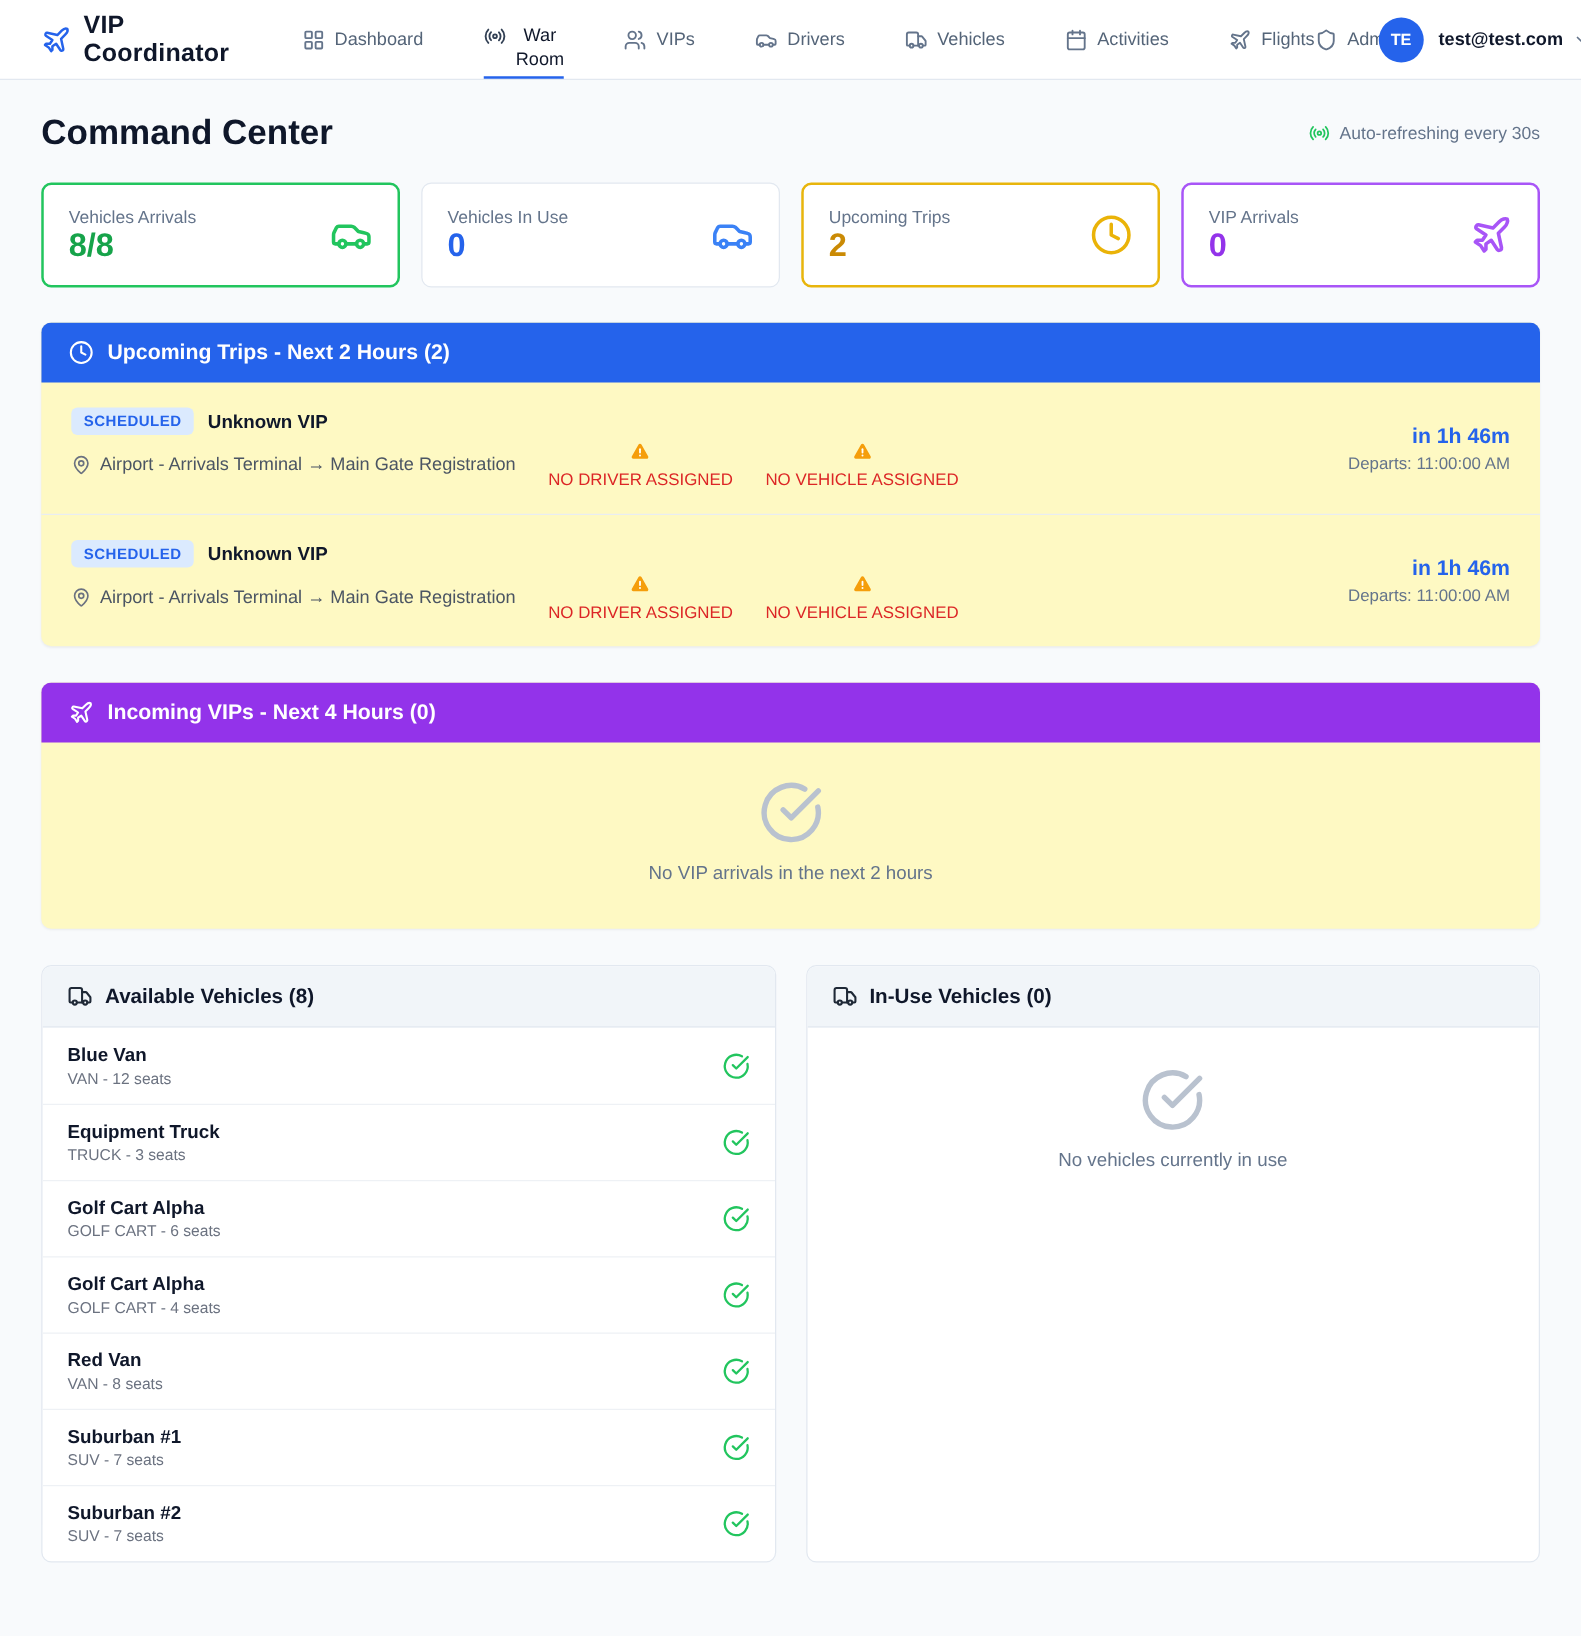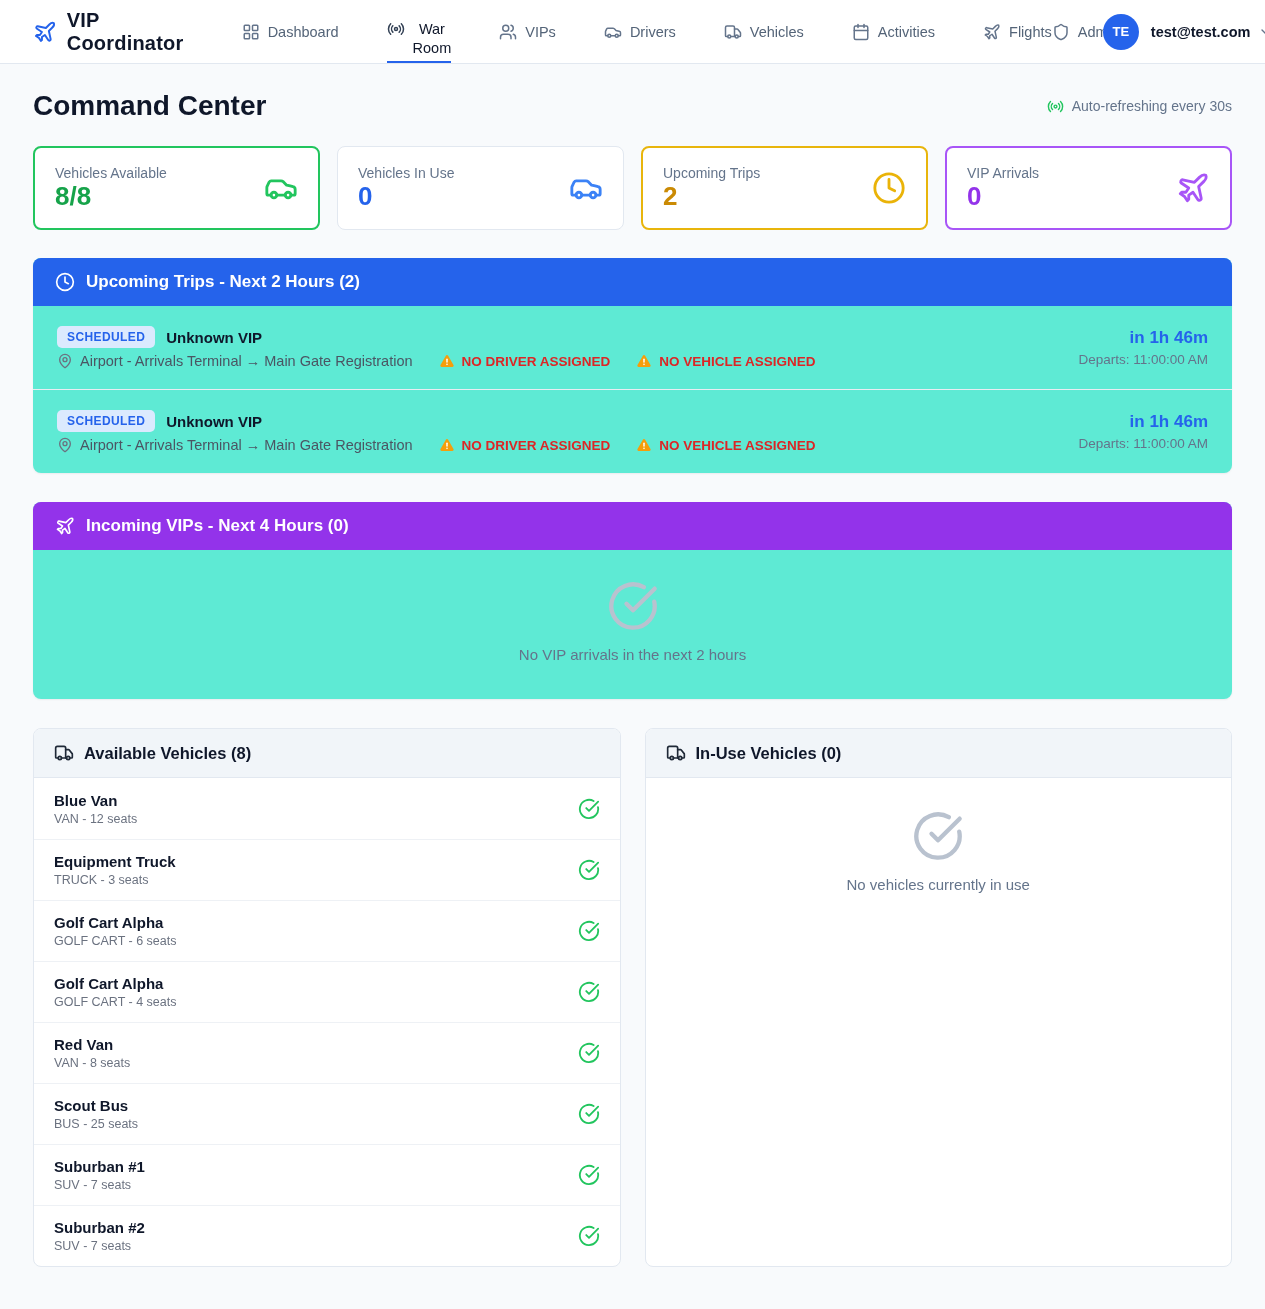--- a/index.html
+++ b/index.html
@@ -35,35 +35,35 @@
   .stat { background:#fff; border-radius:8px; padding:16px 20px; display:flex; align-items:center; justify-content:space-between; border:2px solid #e5e7eb; min-height:84px; }
   .stat-label { font-size:14px; color:#64748b; }
   .stat-value { font-size:26px; font-weight:700; margin-top:0; }
   .stat svg { width:34px; height:34px; }
   .stat.green  { border-color:#22c55e; } .stat.green  .stat-value { color:#16a34a; } .stat.green  svg { color:#22c55e; }
   .stat.plain  { border:1px solid #e2e8f0; } .stat.plain .stat-value { color:#2563eb; } .stat.plain svg { color:#3b82f6; }
   .stat.amber  { border-color:#e8b50c; } .stat.amber  .stat-value { color:#ca8a04; } .stat.amber  svg { color:#eab308; }
   .stat.purple { border-color:#a855f7; } .stat.purple .stat-value { color:#9333ea; } .stat.purple svg { color:#a855f7; }
 
   
-  .card { background:#5eead4; border-radius:8px; overflow:hidden; box-shadow:0 1px 2px rgba(15,23,42,.06); margin-bottom:29px; }
+  .card { background:#fef9c3; border-radius:8px; overflow:hidden; box-shadow:0 1px 2px rgba(15,23,42,.06); margin-bottom:29px; }
   .sec-head { display:flex; align-items:center; gap:11px; padding:14px 22px; color:#fff; font-size:17px; font-weight:700; }
   .sec-head svg { width:20px; height:20px; }
   .sec-head.blue { background:#2563eb; }
   .sec-head.purple { background:#9333ea; }
 
   .trip-row { display:flex; align-items:center; justify-content:space-between; padding:20px 24px; }
   .trip-row + .trip-row { border-top:1px solid #e9edf2; }
   .trip-line1 { display:flex; align-items:center; gap:11px; }
   .badge { background:#dbeafe; color:#2563eb; font-size:12px; font-weight:600; letter-spacing:.4px; padding:4px 10px; border-radius:5px; }
   .trip-vip { font-size:15px; font-weight:700; color:#0f172a; }
   .trip-line2 { display:flex; align-items:center; margin-top:5px; }
   .trip-line2 .pin { width:16px; height:16px; color:#6b7280; margin-right:7px; flex:none; }
   .route { font-size:14.5px; color:#4b5563; }
-  .warn { display:flex; align-items:center; gap:7px; margin-left:26px; font-size:13.5px; font-weight:700; color:#dc2626; }
+  .warn { display:flex; align-items:center; gap:7px; margin-left:26px; font-size:13.5px; font-weight:400; color:#dc2626;flex-direction:column; }
   .warn svg { width:16px; height:16px; }
   .trip-time { text-align:right; }
   .countdown { font-size:17px; font-weight:700; color:#2563eb; }
   .departs { font-size:13.5px; color:#64748b; margin-top:4px; }
 
   .empty-body { display:flex; flex-direction:column; align-items:center; padding:30px 20px 36px; }
   .big-check { width:52px; height:52px; color:#b9c2cf; stroke-width:1.6; }
   .empty-text { font-size:15px; color:#64748b; margin-top:14px; }
 
   
@@ -224,21 +224,21 @@
       <svg class="icon">
           <use href="#i-radio"></use>
         </svg>
       <span>Auto-refreshing every 30s</span>
     </div>
   </div>
 
   <div class="stats">
     <div class="stat green">
       <div>
-          <div class="stat-label">Vehicles Available</div>
+          <div class="stat-label">Vehicles Arrivals</div>
           <div class="stat-value">8/8</div>
         </div>
       <svg class="icon">
           <use href="#i-car"></use>
         </svg>
     </div>
     <div class="stat plain">
       <div>
           <div class="stat-label">Vehicles In Use</div>
           <div class="stat-value">0</div>
@@ -399,29 +399,20 @@
         <div>
             <div class="veh-name">Red Van</div>
             <div class="veh-sub">VAN - 8 seats</div>
           </div>
         <svg class="icon check-sm">
             <use href="#i-check"></use>
           </svg>
       </div>
       <div class="veh-row">
         <div>
-            <div class="veh-name">Scout Bus</div>
-            <div class="veh-sub">BUS - 25 seats</div>
-          </div>
-        <svg class="icon check-sm">
-            <use href="#i-check"></use>
-          </svg>
-      </div>
-      <div class="veh-row">
-        <div>
             <div class="veh-name">Suburban #1</div>
             <div class="veh-sub">SUV - 7 seats</div>
           </div>
         <svg class="icon check-sm">
             <use href="#i-check"></use>
           </svg>
       </div>
       <div class="veh-row">
         <div>
             <div class="veh-name">Suburban #2</div>

